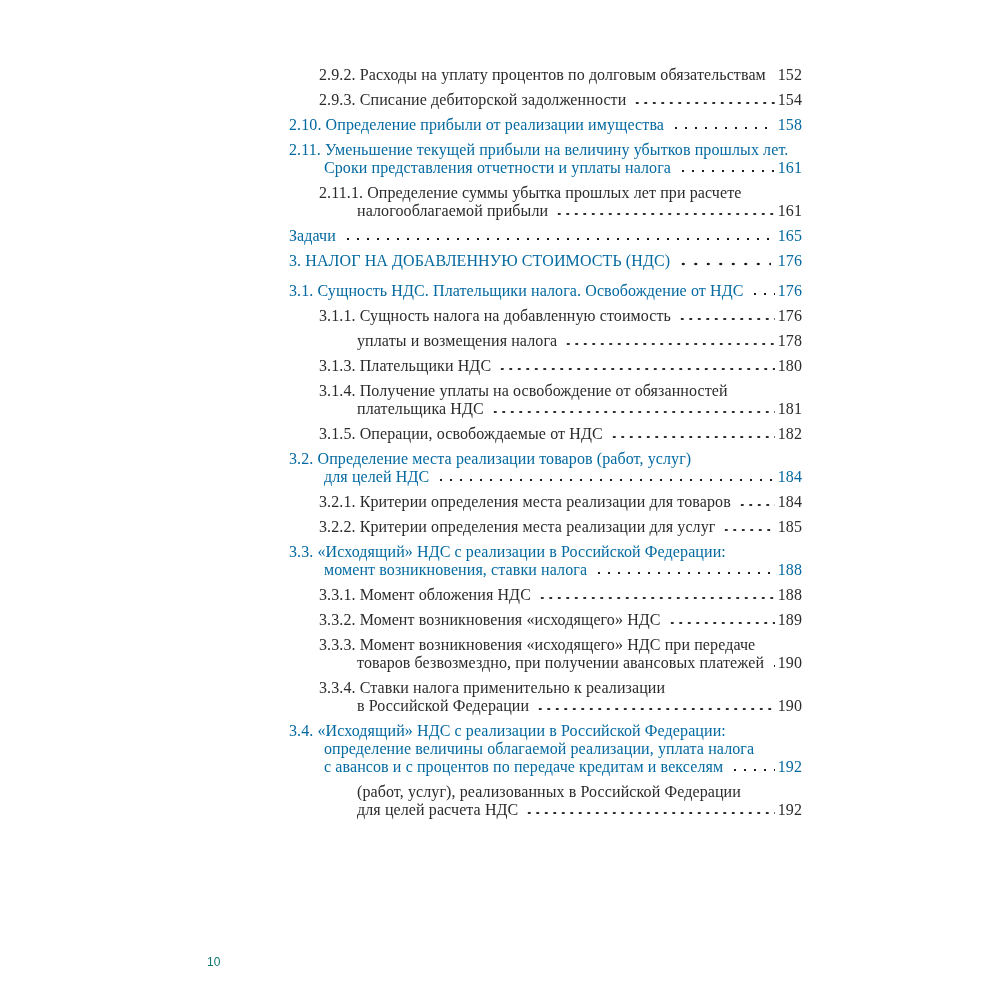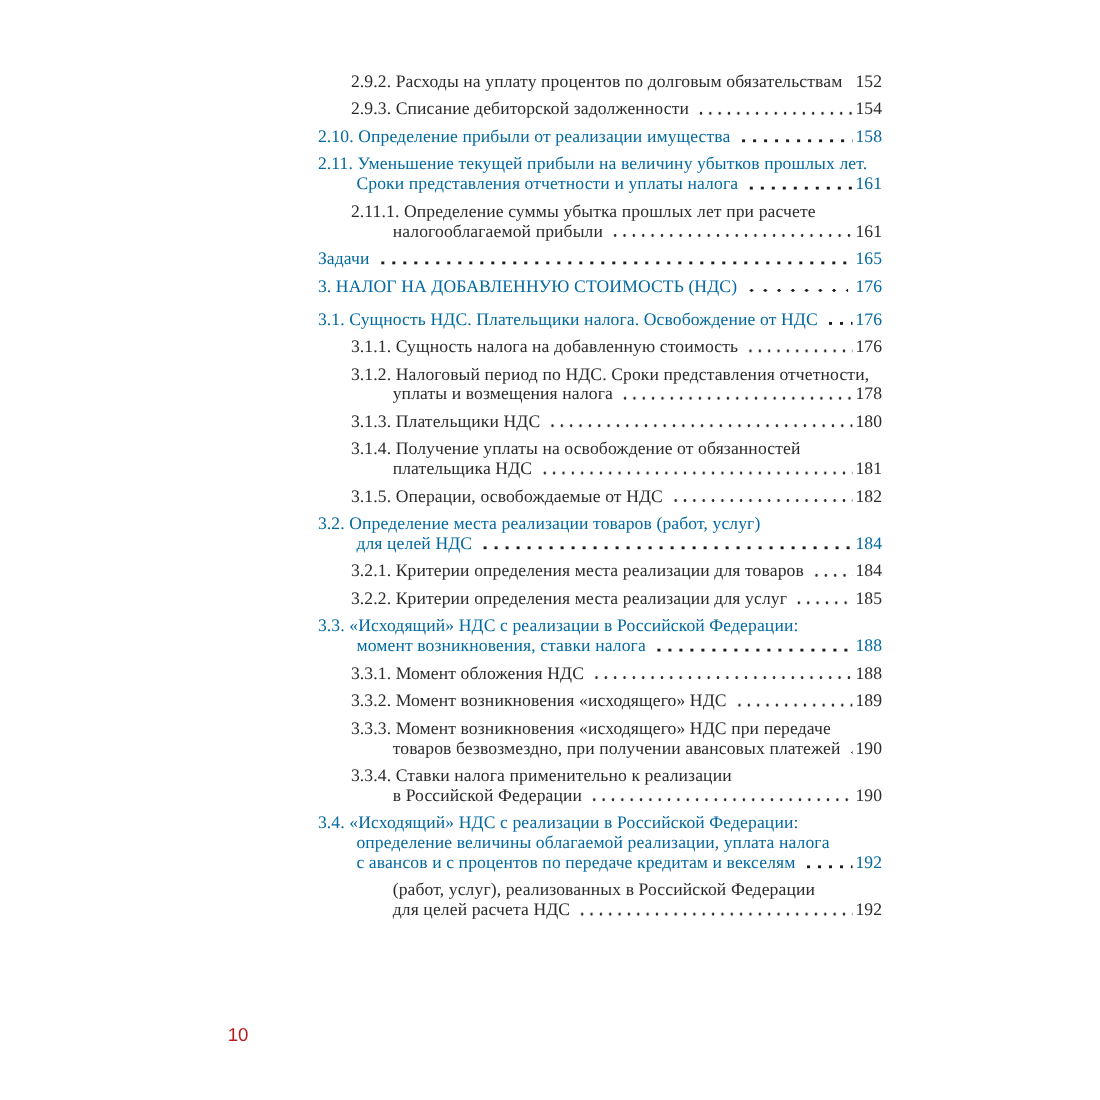--- a/index.html
+++ b/index.html
@@ -62,25 +62,25 @@
     background-size: 10px 6px;
   }
   .lvl-chapter .leader {
     background-size: 12.5px 6px;
     margin-right: 7px;
   }
   .pageno { white-space: nowrap; }
   .folio {
     position: absolute;
     left: 207px;
-    top: 931px;
+    top: 955px;
     font-family: "Liberation Sans", sans-serif;
-    font-size: 17px;
+    font-size: 12px;
     font-weight: 500;
-    color: #b91c1c;
+    color: #0f766e;
   }
 </style>
 </head>
 <body>
 
 <div class="page">
   <div class="toc" id="toc-list">
       <div class="entry lvl-sub">
         <div class="lastline">
           <span class="text">2.9.2. Расходы на уплату процентов по долговым обязательствам</span>
@@ -140,21 +140,20 @@
         </div>
       </div>
       <div class="entry lvl-sub">
         <div class="lastline">
           <span class="text">3.1.1. Сущность налога на добавленную стоимость</span>
           <span class="leader"></span>
           <span class="pageno">176</span>
         </div>
       </div>
       <div class="entry lvl-sub">
-        <div class="line">3.1.2. Налоговый период по НДС. Сроки представления отчетности,</div>
         <div class="lastline">
           <span class="text cont">уплаты и возмещения налога</span>
           <span class="leader"></span>
           <span class="pageno">178</span>
         </div>
       </div>
       <div class="entry lvl-sub">
         <div class="lastline">
           <span class="text">3.1.3. Плательщики НДС</span>
           <span class="leader"></span>

